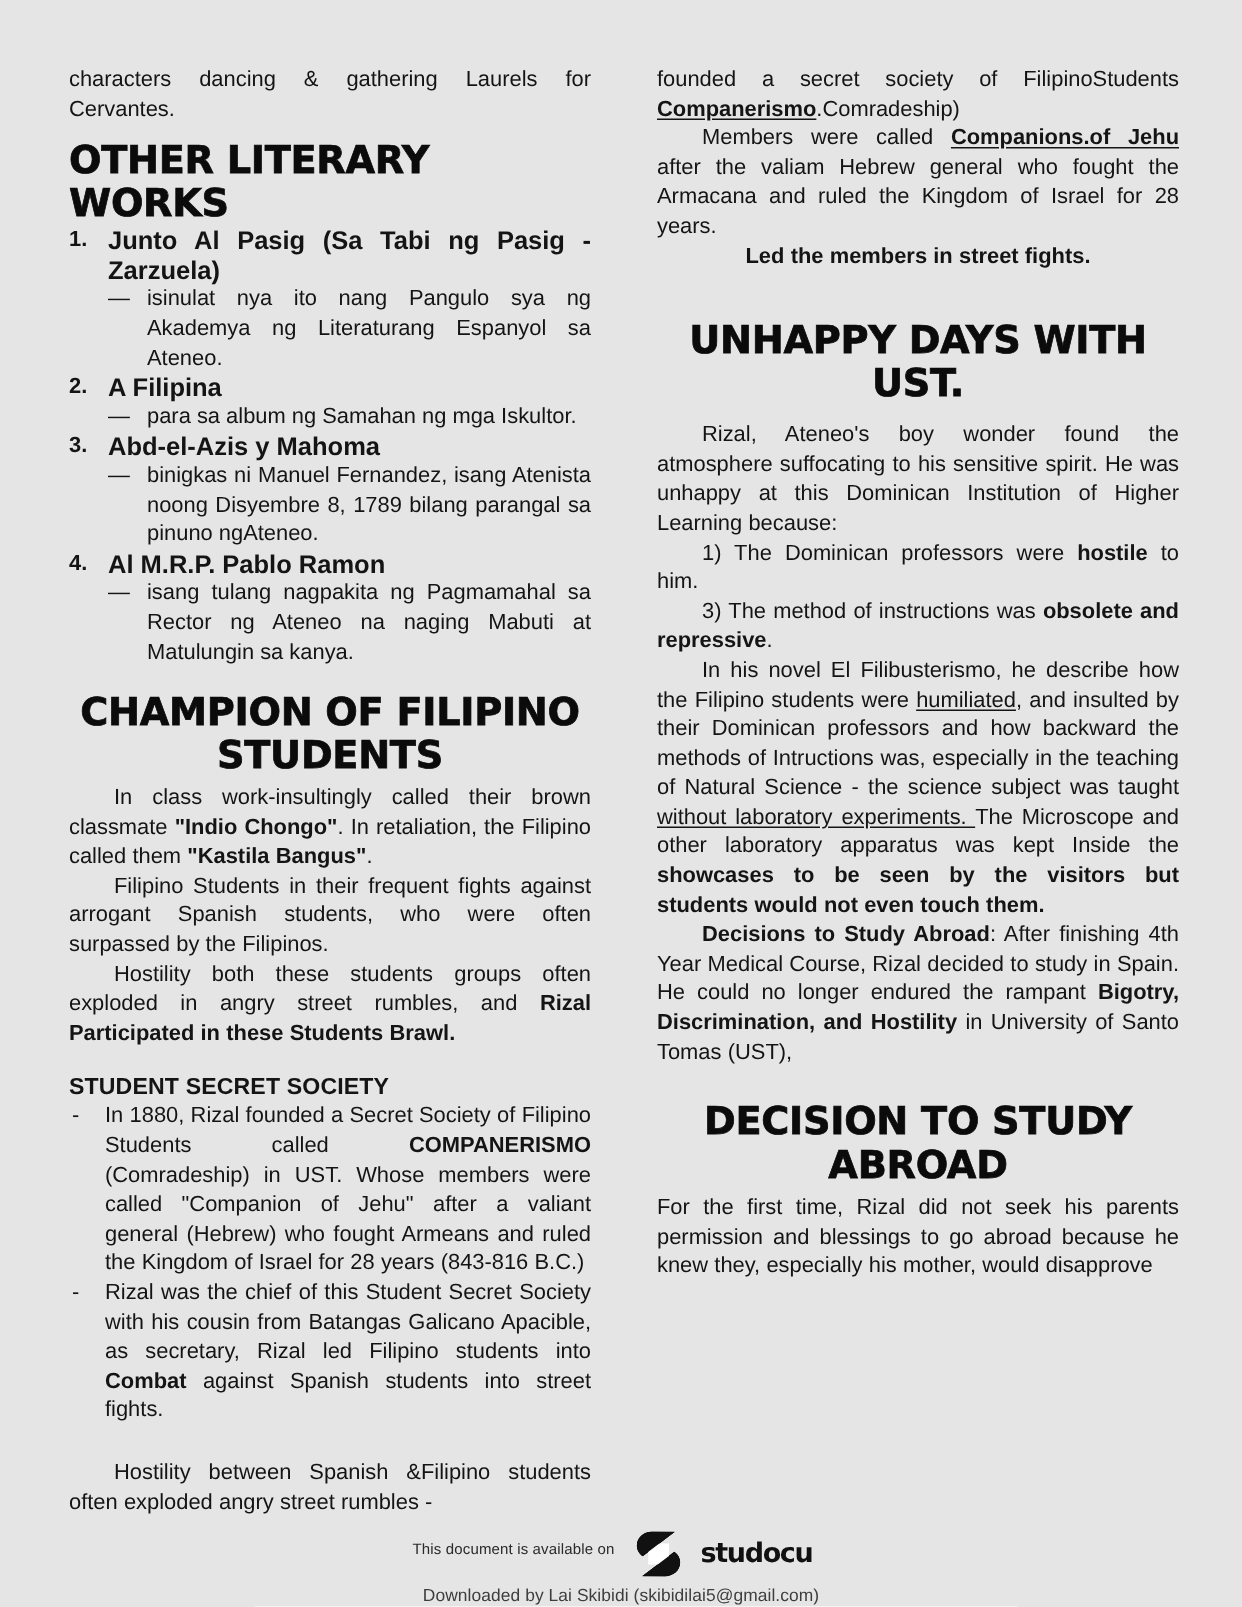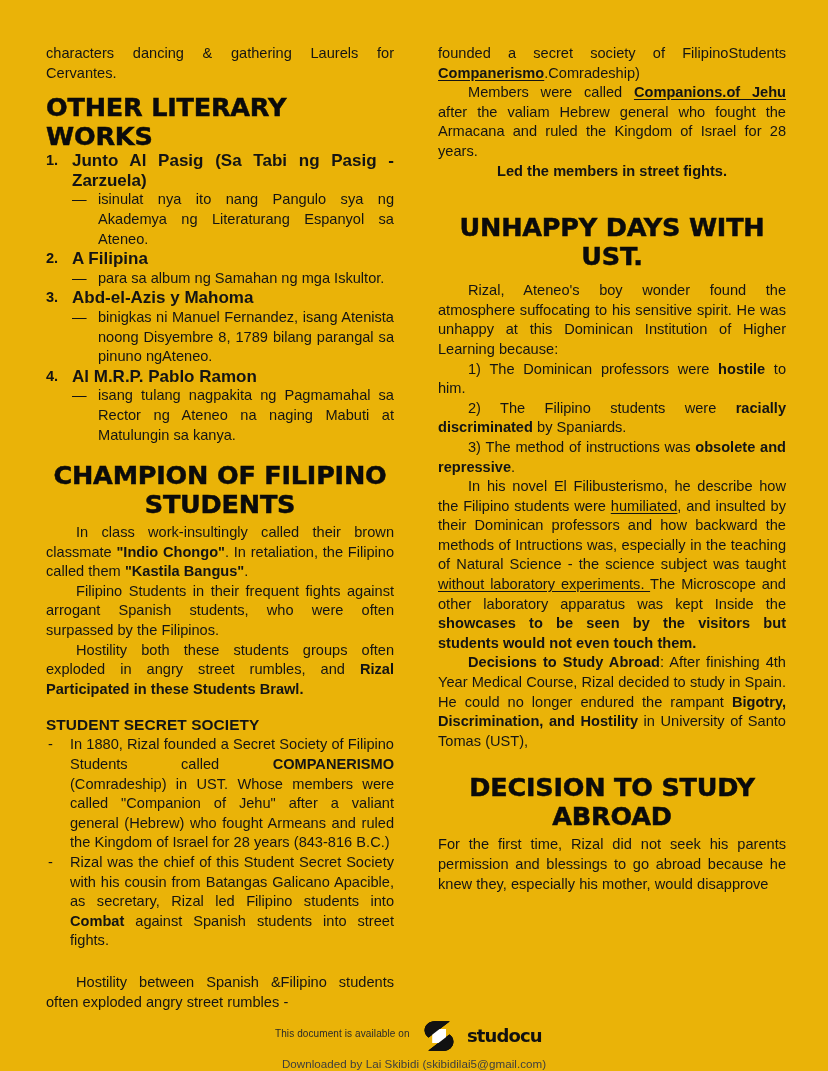--- a/index.html
+++ b/index.html
@@ -14,21 +14,21 @@
     position: relative;
     font-family: "Liberation Sans", sans-serif;
     color: #141414;
     overflow: hidden;
   }
 
   
   #page {
     position: absolute;
     inset: 0;
-    background: #eab308;
+    background: #e5e5e5;
   }
 
   #columns {
     position: absolute;
     left: 46px;
     top: 44px;
     width: 740px;
     height: 955px;
     display: flex;
     gap: 44px;
@@ -291,21 +291,20 @@
       <div class="gap-m"></div>
 
       <h1 class="h-display center">UNHAPPY DAYS WITH UST.</h1>
 
       <div class="gap-m"></div>
 
       <p class="p indent">Rizal, Ateneo's boy wonder found the atmosphere suffocating to his sensitive spirit. He was unhappy at this Dominican Institution of Higher Learning because:</p>
 
       <p class="p indent"><span>1) The Dominican professors were </span><b>hostile</b><span> to him.</span></p>
 
-      <p class="p indent"><span>2) The Filipino students were </span><b>racially discriminated</b><span> by Spaniards.</span></p>
 
       <p class="p indent"><span>3) The method of instructions was </span><b>obsolete and repressive</b><span>.</span></p>
 
       <p class="p indent"><span>In his novel El Filibusterismo, he describe how the Filipino students were </span><span class="u">humiliated</span><span>, and insulted by their Dominican professors and how backward the methods of Intructions was, especially in the teaching of Natural Science - the science subject was taught </span><span class="u">without laboratory experiments. </span><span>The Microscope and other laboratory apparatus was kept Inside the </span><b>showcases to be seen by the visitors but students would not even touch them.</b></p>
 
 
       <p class="p indent"><b>Decisions to Study Abroad</b><span>: After finishing 4th Year Medical Course, Rizal decided to study in Spain. He could no longer endured the rampant </span><b>Bigotry, Discrimination, and Hostility</b><span> in University of Santo Tomas (UST),</span></p>
 
       <div class="gap-xl"></div>
 

